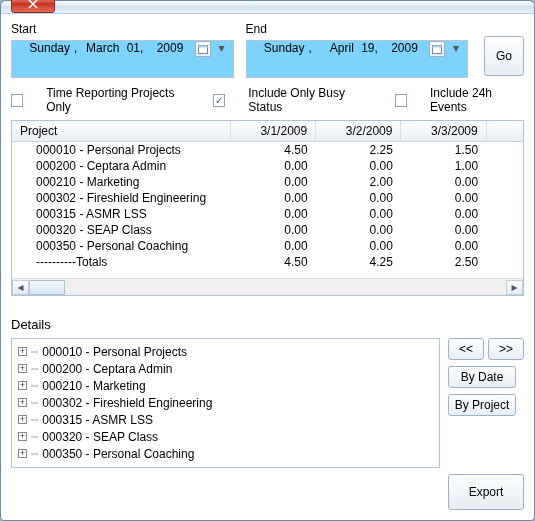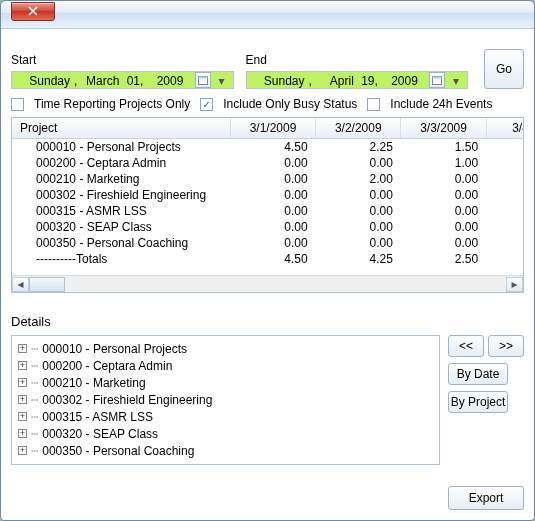--- a/index.html
+++ b/index.html
@@ -49,25 +49,25 @@
     flex: 1;
     padding: 8px 10px 10px 10px;
     display: flex;
     flex-direction: column;
     gap: 6px;
   }
   .daterow { display: flex; gap: 12px; align-items: flex-end; }
   .datecol { flex: 1; display: flex; flex-direction: column; gap: 4px; }
   .datelabel { font-size: 12px; color: #000; }
   .datepicker {
-    height: 18px;
+    height: 38px;
     border: 1px solid #b6c6d8;
-    background: #bef264;
+    background: #7dd3fc;
     display: flex;
-    align-items: flex-end;
+    align-items: flex-start;
     padding: 0 4px;
     gap: 4px;
     font-size: 12px;
   }
   .datepicker .dayname { width: 54px; text-align: right; }
   .datepicker .comma { padding-right: 2px;}
   .datepicker .mon { width: 36px; text-align: right; }
   .datepicker .dnum { width: 20px; text-align: right; }
   .datepicker .yr { width: 36px; text-align: right; }
   .datepicker .cal {
@@ -88,21 +88,21 @@
     border-radius: 3px;
     background: linear-gradient(to bottom,#fdfefe,#e6edf4);
     cursor: pointer;
     font-size: 12px;
     margin-left: 4px;
     align-self: center;
     margin-top: 12px;
   }
   .checkrow {
     display: flex;
-    gap: 10px;
+    gap: 23px;
     align-items: center;
     font-size: 12px;
     margin-top: 2px;
   }
   .chk {
     width: 13px; height: 13px;
     border: 1px solid #8ea4bb;
     background:#fff;
     display:inline-flex;align-items:center;justify-content:center;
     font-size:10px;color:#2a5a9a;
@@ -121,21 +121,21 @@
   thead th {
     background: linear-gradient(to bottom,#fdfefe,#e9eff6);
     border-right: 1px solid #d6e0ea;
     border-bottom: 1px solid #c8d4e2;
     font-weight: normal;
     text-align: left;
     padding: 3px 8px;
     font-size: 12px;
     height: 20px;
   }
-  thead th.num { text-align:center; }
+  thead th.num { text-align:right; }
   tbody td {
     padding: 1px 8px;
     font-size: 12px;
     white-space: nowrap;
     overflow: hidden;
   }
   tbody td.num { text-align: right; }
   tbody td.proj { padding-left: 24px; }
   .hscroll {
     height: 17px;
@@ -186,25 +186,25 @@
     border:1px solid #9db2c8;
     border-radius:3px;
     background: linear-gradient(to bottom,#fdfefe,#e6edf4);
     font-size:12px;
     cursor:pointer;
     padding: 2px 0;
     height: 22px;
     text-align:center;
   }
   .btn.half { flex:1; }
-  .btn.full { width: 60px; }
+  .btn.full { width: 68px; }
   .bottom-btns {
     display:flex;justify-content:flex-end;gap:8px;margin-top:auto;
   }
-  .bottom-btns .btn { width:76px;height:24px; }
+  .bottom-btns .btn { width:76px;height:36px; }
 </style>
 </head>
 <body>
 
 <div class="window">
 
   <div class="titlebar">
     <div class="close-btn">
       <svg viewBox="0 0 10 10">
           <path d="M1 1 L9 9 M9 1 L1 9" stroke="#fff" stroke-width="1.6"></path>

